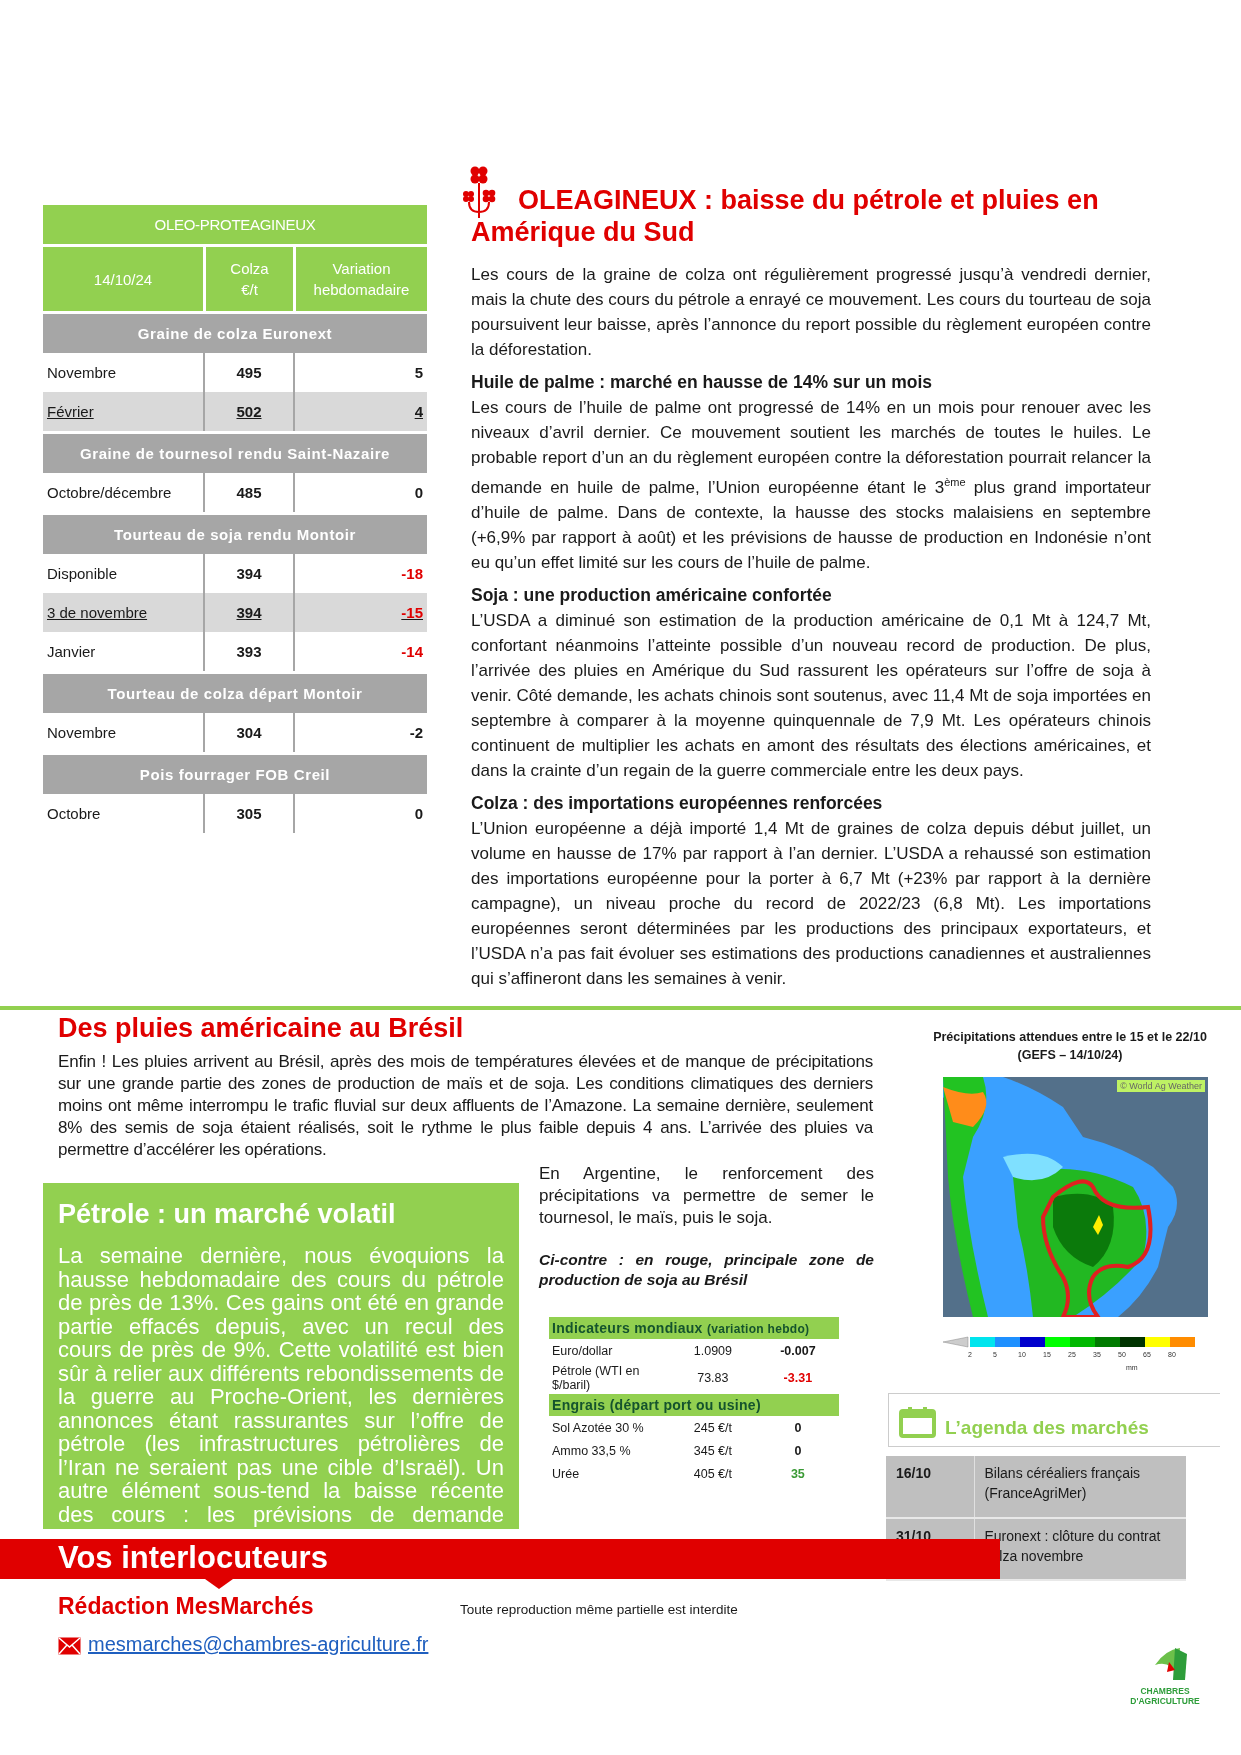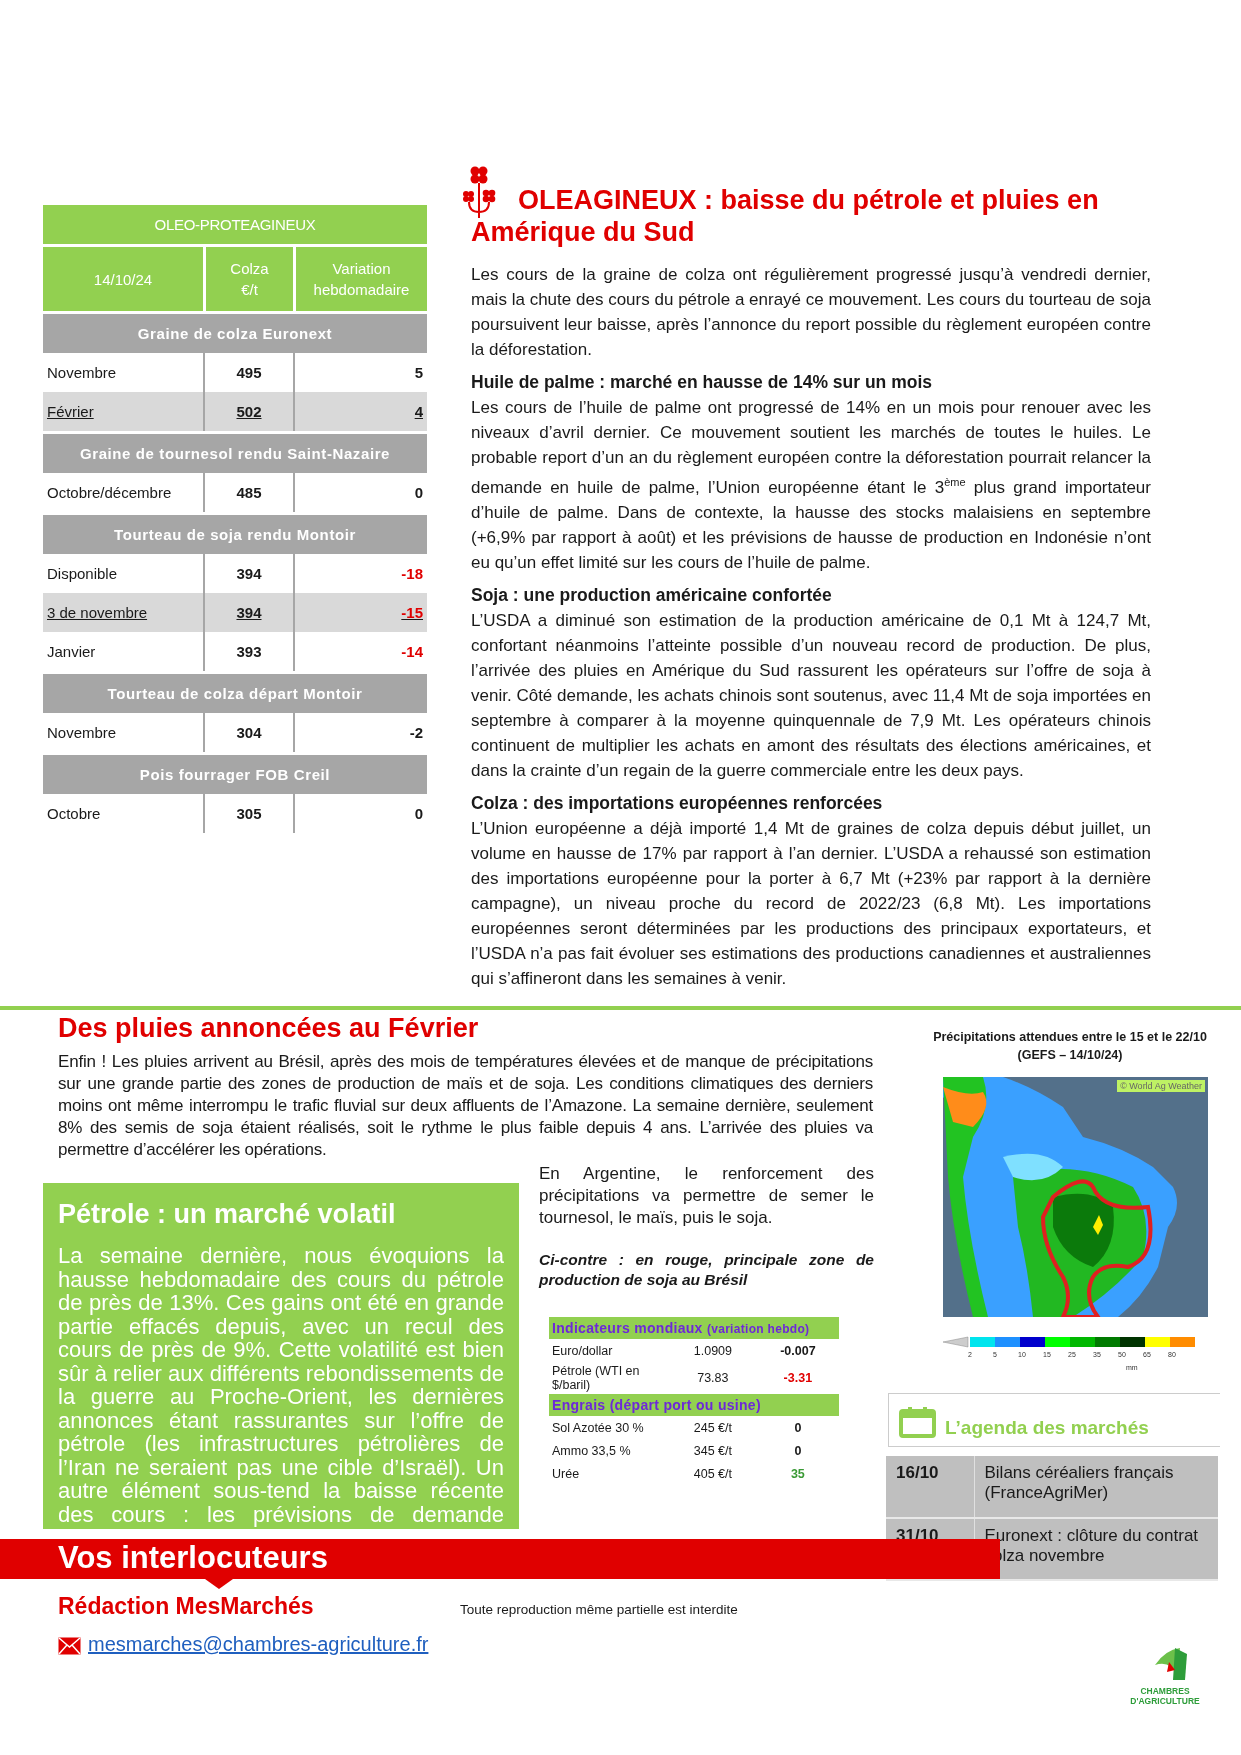--- a/index.html
+++ b/index.html
@@ -40,36 +40,36 @@
   #cicontre { left: 539px; top: 1250px; width: 335px; font-size: 15.5px; line-height: 20px; text-align: justify; font-weight: bold; font-style: italic; }
 
   
   #petrole { left: 43px; top: 1183px; width: 476px; height: 346px; background: #92d050; color: #fff; padding: 10px 15px; }
   #petrole h2 { font-size: 27px; font-weight: bold; margin: 6px 0 14px 0; }
   #petrole p { font-size: 22px; line-height: 23.5px; text-align: justify; }
 
   
   #indic { left: 549px; top: 1317px; width: 290px; font-size: 12.5px; border-collapse: collapse; }
   #indic td { padding: 2px 3px; height: 23px; }
-  #indic .h td { background: #92d050; color: #6d28d9; font-weight: bold; font-size: 14px; height: 22px; letter-spacing: 0.3px; }
+  #indic .h td { background: #92d050; color: #14532d; font-weight: bold; font-size: 14px; height: 22px; letter-spacing: 0.3px; }
   #indic .h .small { font-size: 12px; font-weight: bold; }
   #indic td.c2 { text-align: center; }
   #indic td.c3 { text-align: center; font-weight: bold; }
 
   
   #map-caption { left: 930px; top: 1028px; width: 280px; text-align: center; font-weight: bold; font-size: 12.5px; line-height: 18px; }
   #map { left: 943px; top: 1077px; width: 265px; height: 240px; background: #53708a; overflow: hidden; }
   #map-credit { right: 3px; top: 3px; background: #bef264; color: #666; font-size: 9px; padding: 1px 3px; }
   #legend { left: 943px; top: 1335px; width: 265px; height: 40px; }
 
   
   #agenda-box { left: 888px; top: 1393px; width: 332px; height: 54px; border: 1px solid #ccc; border-right: none; }
   #agenda-title { left: 945px; top: 1417px; color: #92d050; font-weight: bold; font-size: 19px; }
   #agenda-icon { left: 899px; top: 1406px; width: 37px; height: 32px; }
-  #agenda { left: 886px; top: 1456px; width: 332px; border-collapse: collapse; font-size: 17px; }
+  #agenda { left: 886px; top: 1456px; width: 300px; border-collapse: collapse; font-size: 14px; }
   #agenda td { background: #bfbfbf; vertical-align: top; padding: 7px 10px; line-height: 20px; border-bottom: 2px solid #e8e8e8; }
   #agenda td.d { font-weight: bold; width: 88px; border-right: 1px solid #e0e0e0; }
   #agenda tr { height: 62px; }
 
   
   #red-band { left: 0; top: 1539px; width: 1000px; height: 40px; background: #e00000; }
   #red-notch { left: 205px; top: 1579px; width: 0; height: 0; border-left: 14px solid transparent; border-right: 14px solid transparent; border-top: 10px solid #e00000; }
   #interloc { left: 58px; top: 1540px; color: #fff; font-weight: bold; font-size: 31px; }
   #redaction { left: 58px; top: 1593px; color: #e00000; font-weight: bold; font-size: 23px; }
   #reproduction { left: 460px; top: 1602px; font-size: 13.5px; }
@@ -172,21 +172,21 @@
   <h3>Huile de palme : marché en hausse de 14% sur un mois</h3>
   <p><span>Les cours de l’huile de palme ont progressé de 14% en un mois pour renouer avec les niveaux d’avril dernier. Ce mouvement soutient les marchés de toutes le huiles. Le probable report d’un an du règlement européen contre la déforestation pourrait relancer la demande en huile de palme, l’Union européenne étant le 3</span><sup>ème</sup><span> plus grand importateur d’huile de palme. Dans de contexte, la hausse des stocks malaisiens en septembre (+6,9% par rapport à août) et les prévisions de hausse de production en Indonésie n’ont eu qu’un effet limité sur les cours de l’huile de palme.</span></p>
   <h3>Soja : une production américaine confortée</h3>
   <p>L’USDA a diminué son estimation de la production américaine de 0,1 Mt à 124,7 Mt, confortant néanmoins l’atteinte possible d’un nouveau record de production. De plus, l’arrivée des pluies en Amérique du Sud rassurent les opérateurs sur l’offre de soja à venir. Côté demande, les achats chinois sont soutenus, avec 11,4 Mt de soja importées en septembre à comparer à la moyenne quinquennale de 7,9 Mt. Les opérateurs chinois continuent de multiplier les achats en amont des résultats des élections américaines, et dans la crainte d’un regain de la guerre commerciale entre les deux pays.</p>
   <h3>Colza : des importations européennes renforcées</h3>
   <p>L’Union européenne a déjà importé 1,4 Mt de graines de colza depuis début juillet, un volume en hausse de 17% par rapport à l’an dernier. L’USDA a rehaussé son estimation des importations européenne pour la porter à 6,7 Mt (+23% par rapport à la dernière campagne), un niveau proche du record de 2022/23 (6,8 Mt). Les importations européennes seront déterminées par les productions des principaux exportateurs, et l’USDA n’a pas fait évoluer ses estimations des productions canadiennes et australiennes qui s’affineront dans les semaines à venir.</p>
 </div>
 
 <div id="green-rule" class="abs"></div>
 
-<div id="bresil-title" class="abs">Des pluies annoncées au Février</div>
+<div id="bresil-title" class="abs">Des pluies américaine au Brésil</div>
 <div id="bresil-body" class="abs">Enfin ! Les pluies arrivent au Brésil, après des mois de températures élevées et de manque de précipitations sur une grande partie des zones de production de maïs et de soja. Les conditions climatiques des derniers moins ont même interrompu le trafic fluvial sur deux affluents de l’Amazone. La semaine dernière, seulement 8% des semis de soja étaient réalisés, soit le rythme le plus faible depuis 4 ans. L’arrivée des pluies va permettre d’accélérer les opérations.</div>
 <div id="argentine" class="abs">En Argentine, le renforcement des précipitations va permettre de semer le tournesol, le maïs, puis le soja.</div>
 <div id="cicontre" class="abs">Ci-contre : en rouge, principale zone de production de soja au Brésil</div>
 
 <div id="petrole" class="abs">
   <h2>Pétrole : un marché volatil</h2>
   <p>La semaine dernière, nous évoquions la hausse hebdomadaire des cours du pétrole de près de 13%. Ces gains ont été en grande partie effacés depuis, avec un recul des cours de près de 9%. Cette volatilité est bien sûr à relier aux différents rebondissements de la guerre au Proche-Orient, les dernières annonces étant rassurantes sur l’offre de pétrole (les infrastructures pétrolières de l’Iran ne seraient pas une cible d’Israël). Un autre élément sous-tend la baisse récente des cours : les prévisions de demande mondiale ont été revues en baisse, avec des interrogations sur la demande et la croissance chinoises.</p>
 </div>
 
 <table id="indic" class="abs">

